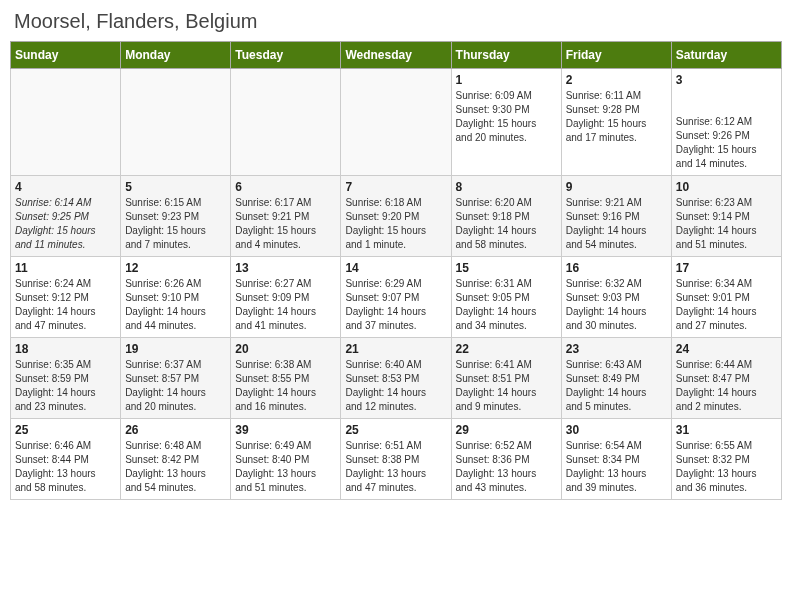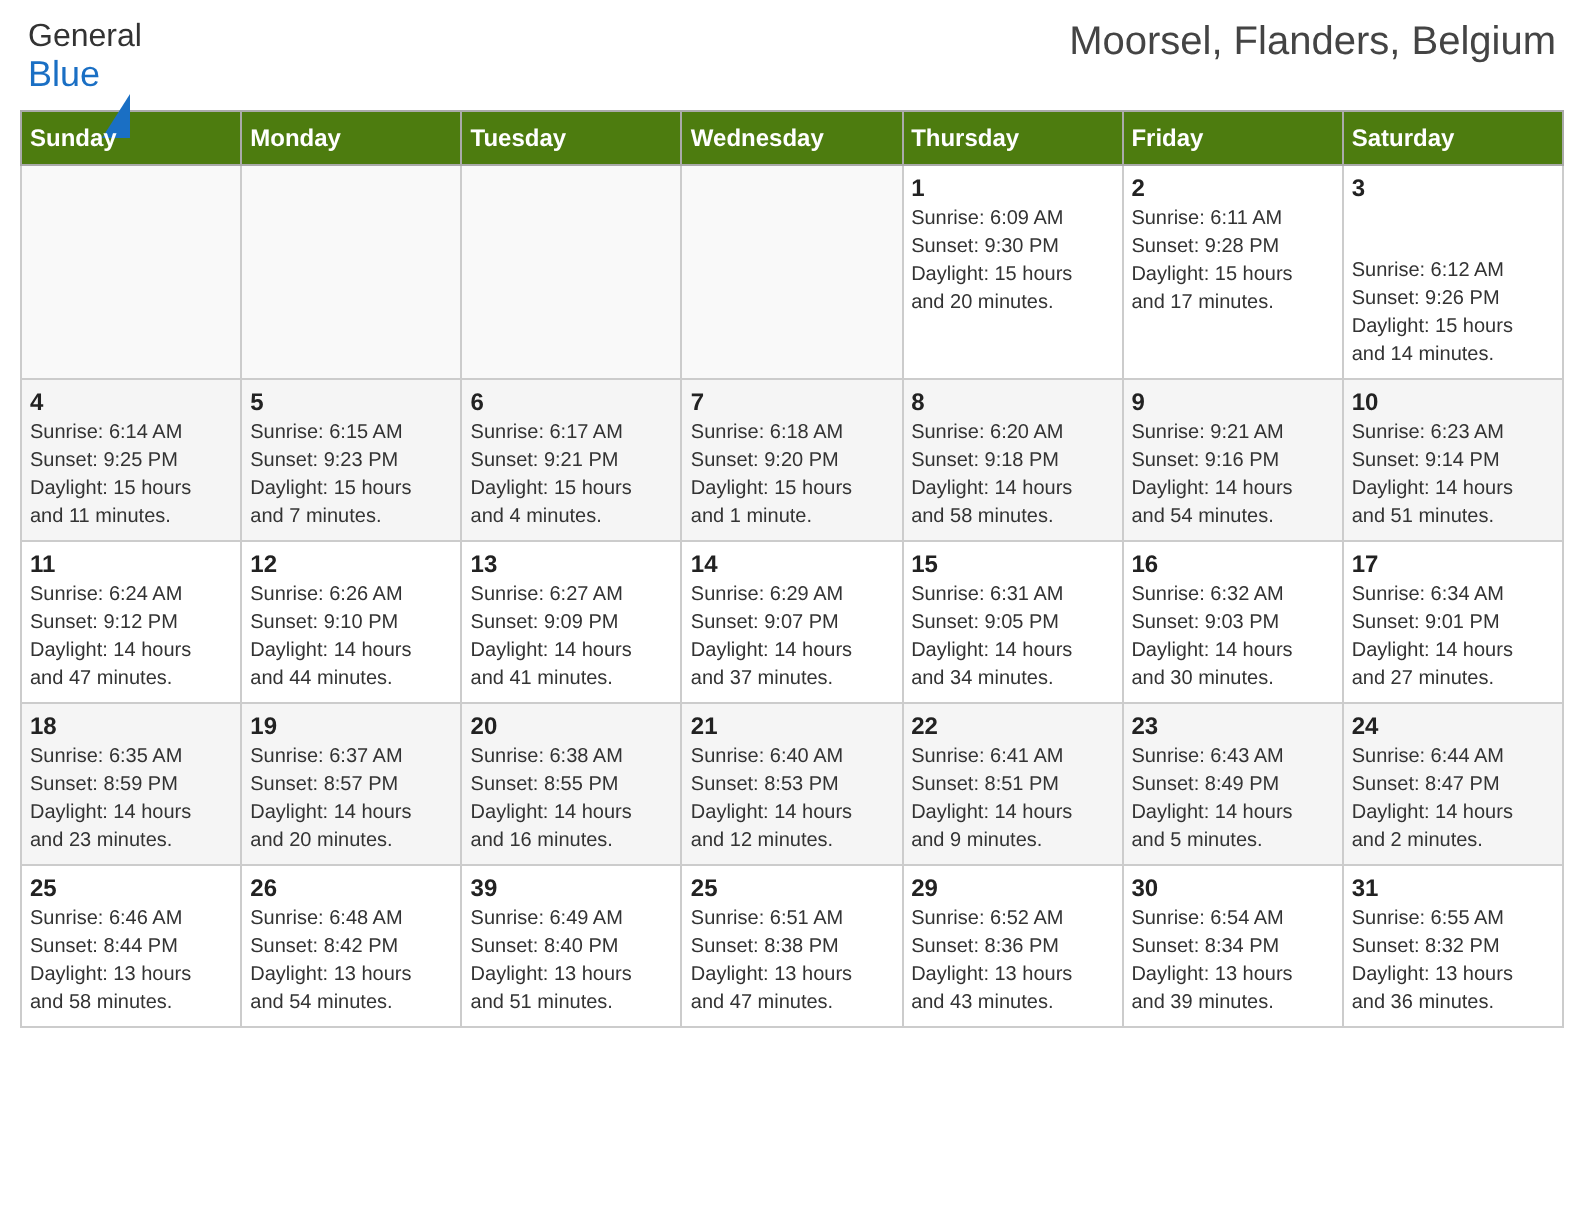--- a/index.html
+++ b/index.html
@@ -79,29 +79,20 @@
       border-width: 0 0 22px 14px;
       border-color: transparent transparent #1a6fc4 transparent;
       margin-left: 1px;
       margin-top: -2px;
     }
   </style>
 </head>
 <body>
 
 <div class="header">
-  <div class="logo-wrapper">
-    <div class="logo-text">
-      <span class="logo-general">General</span>
-      <span class="logo-blue">
-        <span>Blue</span>
-        <span class="logo-arrow"></span>
-      </span>
-    </div>
-  </div>
   <div class="title-block">
     <div class="subtitle">Moorsel, Flanders, Belgium</div>
   </div>
 </div>
 
 <table class="calendar">
   <thead>
     <tr>
     <th>Sunday</th>
         <th>Monday</th>
@@ -136,21 +127,21 @@
           <div class="day-num">3</div>
           <div class="day-detail" style="white-space: pre-line; margin-top: 28px;">Sunrise: 6:12 AM
 Sunset: 9:26 PM
 Daylight: 15 hours
 and 14 minutes.</div>
         </td>
       </tr>
       <tr>
         <td>
           <div class="day-num">4</div>
-          <div class="day-detail" style="white-space: pre-line;">Sunrise: 6:14 AM
+          <div class="day-detail" style="white-space: pre-line; font-style: italic;">Sunrise: 6:14 AM
 Sunset: 9:25 PM
 Daylight: 15 hours
 and 11 minutes.</div>
         </td>
         <td>
           <div class="day-num">5</div>
           <div class="day-detail" style="white-space: pre-line;">Sunrise: 6:15 AM
 Sunset: 9:23 PM
 Daylight: 15 hours
 and 7 minutes.</div>

